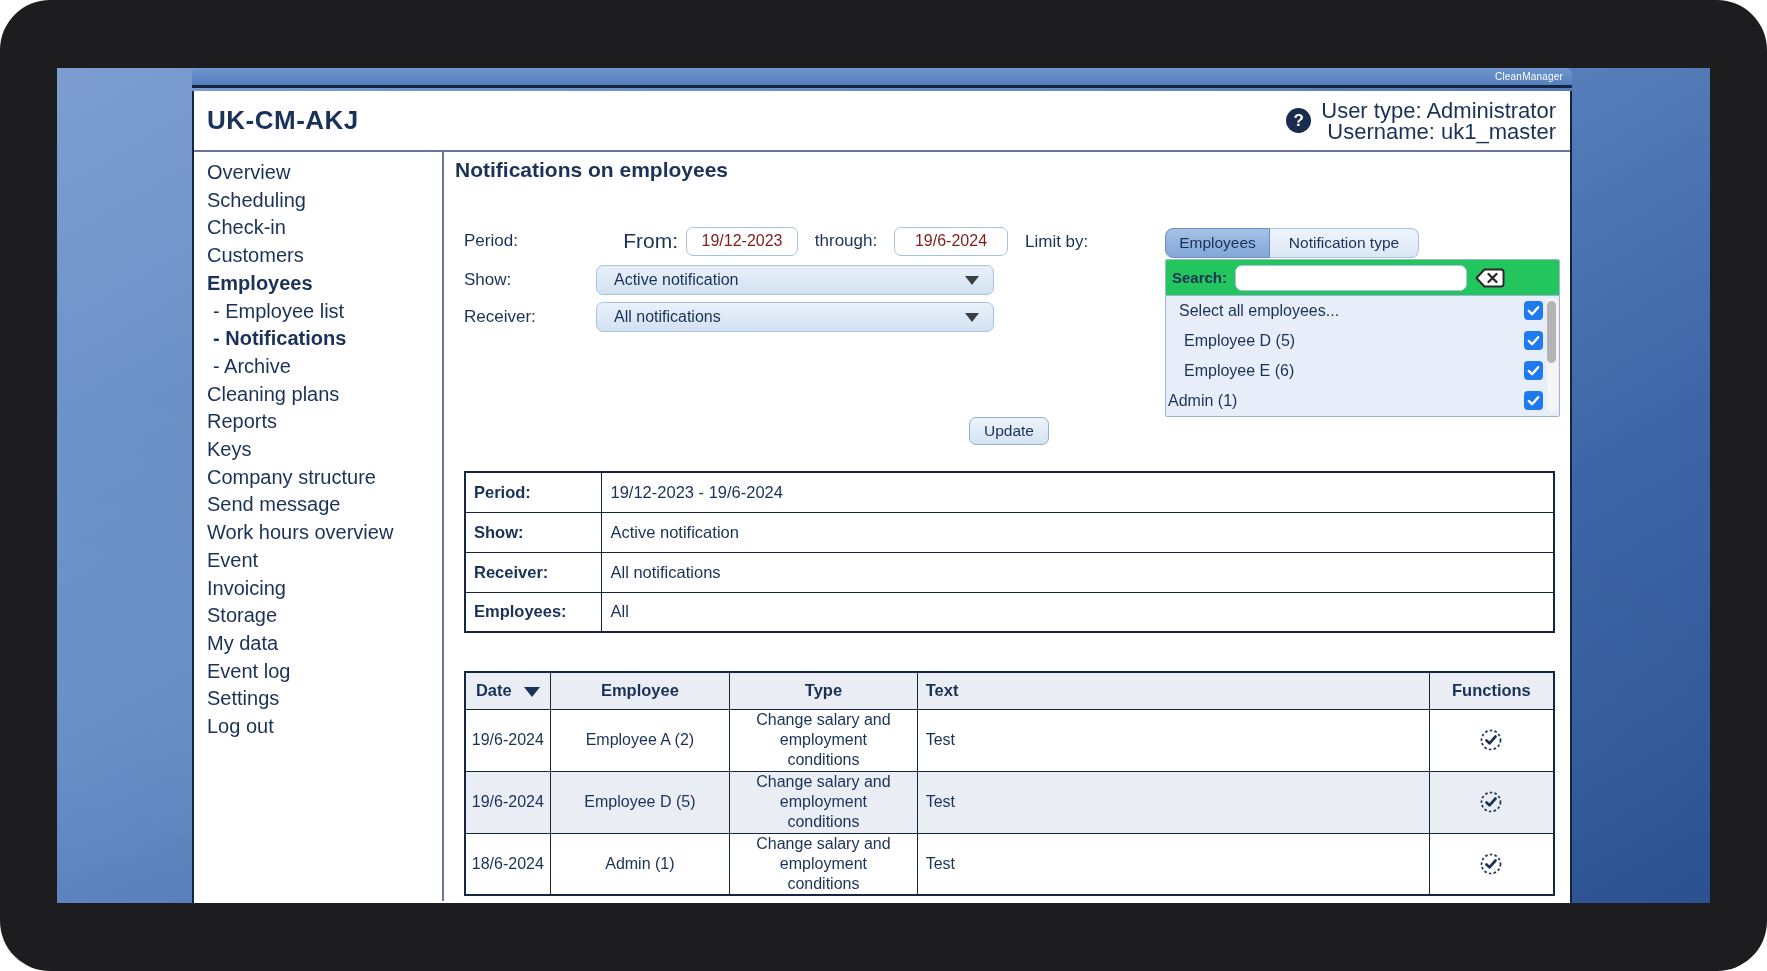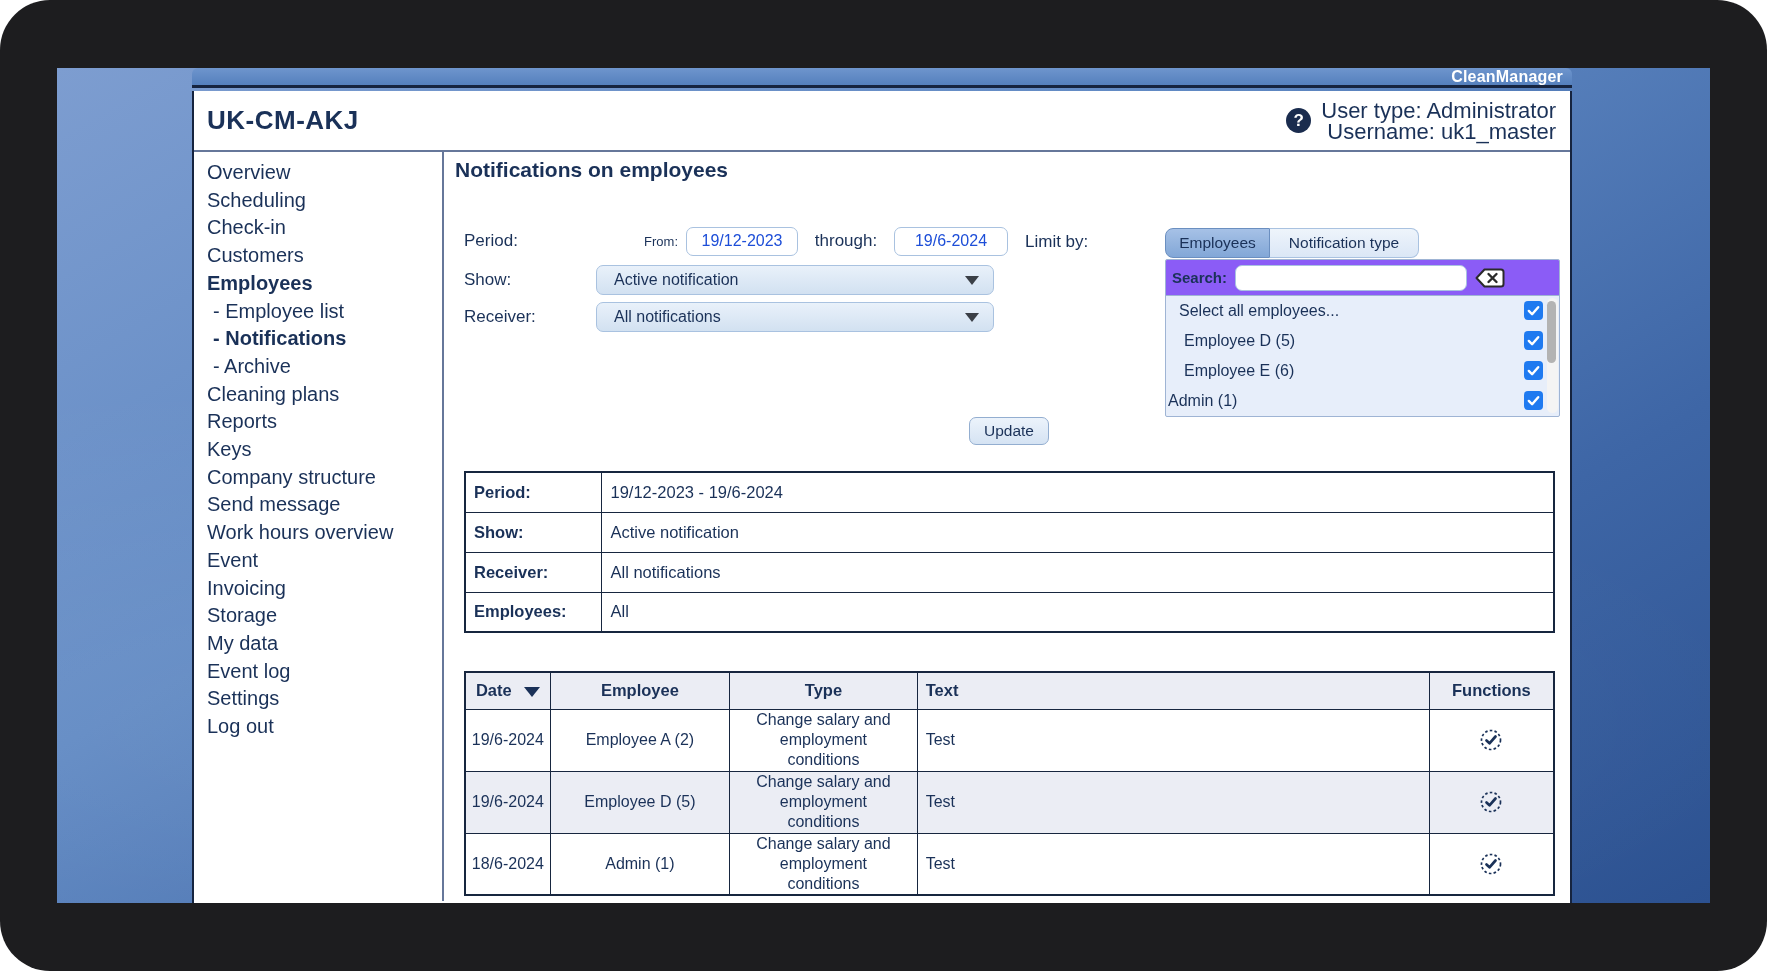--- a/index.html
+++ b/index.html
@@ -11,21 +11,21 @@
   .screen { position:absolute; left:57px; top:68px; width:1653px; height:835px;
             background:linear-gradient(150deg,#7d9dd0 0%,#6089c3 38%,#3e66a6 72%,#2c5190 100%); overflow:hidden; }
   .screen::before { content:""; position:absolute; left:-20%; top:30%; width:140%; height:80%;
             background:radial-gradient(ellipse at 30% 60%, rgba(255,255,255,0.07), rgba(255,255,255,0) 60%); pointer-events:none; }
 
   
   .titlebar { position:absolute; left:135px; top:0; width:1380px; height:20px;
               background:linear-gradient(#6e95cd,#5580bd); border-bottom:3px solid #16243f;
               display:flex; align-items:center; justify-content:flex-end; padding-right:9px;
               border-radius:6px 6px 0 0; }
-  .titlebar .brand { color:#fff; font-weight:bold; font-size:16px; letter-spacing:.2px; }
+  .titlebar .brand { color:#fff; font-weight:normal; font-size:10px; letter-spacing:.2px; }
 
   .window { position:absolute; left:135px; top:23px; width:1380px; height:812px; background:#fff;
             border-left:2px solid #16243f; border-right:2px solid #16243f; overflow:hidden; color:#1a3158; }
 
   .win-header { height:61px; border-bottom:2px solid #66779a; display:flex; align-items:center;
                 justify-content:space-between; padding:0 14px 0 13px; }
   .page-title { font-size:26px; font-weight:bold; letter-spacing:.5px; }
   .user-block { display:flex; align-items:center; gap:10px; }
   .help-icon { width:25px; height:25px; border-radius:50%; background:#1a2c4e; color:#fff; font-weight:bold;
                font-size:17px; display:flex; align-items:center; justify-content:center; cursor:pointer; }
@@ -38,45 +38,45 @@
   .nav-item { white-space:nowrap; cursor:pointer; }
   .nav-item.bold { font-weight:bold; }
   .nav-item.sub { padding-left:6px; }
 
   
   .main { position:relative; flex:1; }
   .main-heading { position:absolute; left:11px; top:6px; font-size:21px; font-weight:bold; }
 
   .frow { position:absolute; left:20px; display:flex; align-items:center; font-size:17px; }
   .flabel { width:132px; }
-  .from-lbl { display:inline-block; width:82px; text-align:right; margin-right:8px; font-size:13px; }
+  .from-lbl { display:inline-block; width:82px; text-align:right; margin-right:8px; font-size:21px; }
   .through-lbl { display:inline-block; width:72px; text-align:center; margin:0 12px; font-size:17px; }
   .date-input { width:112px; height:29px; border:1.5px solid #a9c2e0; border-radius:7px; background:#fff;
-                color:#1d4ed8; font-family:"Liberation Sans",sans-serif; font-size:16px; text-align:center; }
+                color:#7f1d1d; font-family:"Liberation Sans",sans-serif; font-size:16px; text-align:center; }
   .dropdown { width:398px; height:30px; border:1.5px solid #a9c2e0; border-radius:7px;
               background:linear-gradient(#e9f1fa,#d2e1f1); display:flex; align-items:center;
               padding:0 14px 0 17px; font-size:16px; cursor:pointer; }
   .dropdown .dd-text { flex:1; }
   .dd-arrow { width:0; height:0; border-left:7px solid transparent; border-right:7px solid transparent;
               border-top:9px solid #3a3f46; }
 
   .limitby { position:absolute; left:581px; top:80px; font-size:17px; }
 
   
   .tabs { position:absolute; left:721px; top:76px; display:flex; height:30px; }
   .tab { display:flex; align-items:center; justify-content:center; font-size:15.5px; cursor:pointer; }
   .tab.active { width:105px; background:linear-gradient(#a6c1e6,#82a7d7); border:1px solid #6b8fc0;
                 border-radius:8px 0 0 8px; }
   .tab.inactive { width:149px; background:linear-gradient(#eef4fb,#dbe7f6); border:1px solid #a9c2e0;
                   border-left:none; border-radius:0 8px 8px 0; }
 
   
   .panel { position:absolute; left:721px; top:107px; width:395px; height:158px; border:1.5px solid #9fb4d4;
            background:#e7eefa; border-radius:2px; overflow:hidden; }
-  .search-row { height:36px; background:#8b5cf6; border-bottom:1.5px solid #9fb4d4; display:flex;
+  .search-row { height:36px; background:#22c55e; border-bottom:1.5px solid #9fb4d4; display:flex;
                 align-items:center; padding:0 4px 0 6px; gap:8px; }
   .search-lbl { font-weight:bold; font-size:15px; }
   .search-input { width:232px; height:26px; border:1.5px solid #a9c2e0; border-radius:7px; background:#fff;
                   font-family:"Liberation Sans",sans-serif; font-size:15px; padding:0 8px; color:#1a3158; }
   .clear-btn { width:30px; height:21px; cursor:pointer; display:flex; align-items:center; }
   .list { position:relative; height:119px; }
   .list-row { height:30px; display:flex; align-items:center; font-size:16px; position:relative; cursor:pointer; }
   .list-row .lbl.ind0 { padding-left:13px; }
   .list-row .lbl.ind1 { padding-left:18px; }
   .list-row .lbl.indA { padding-left:2px; }

